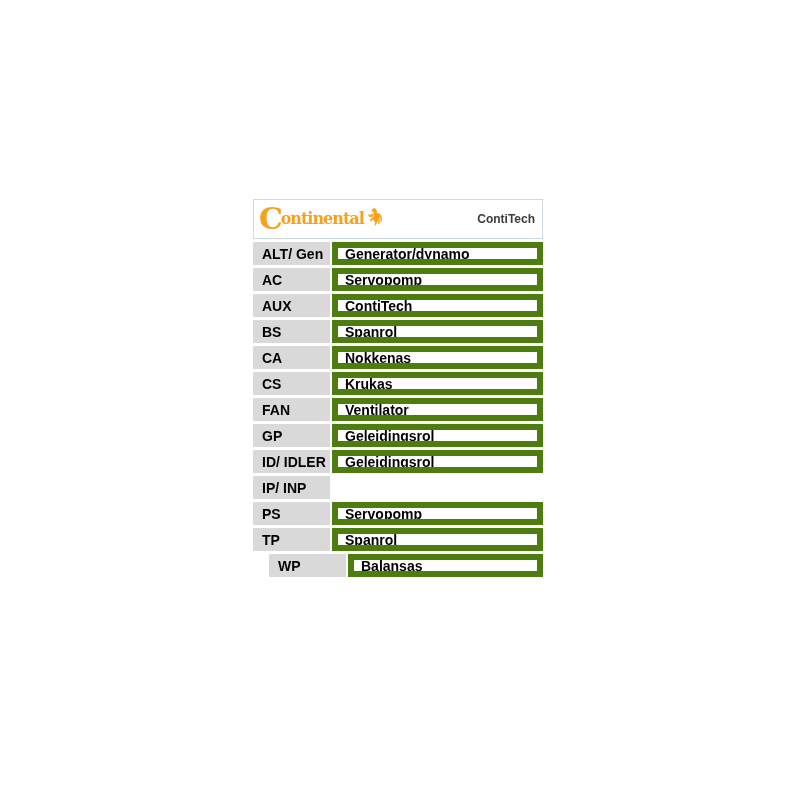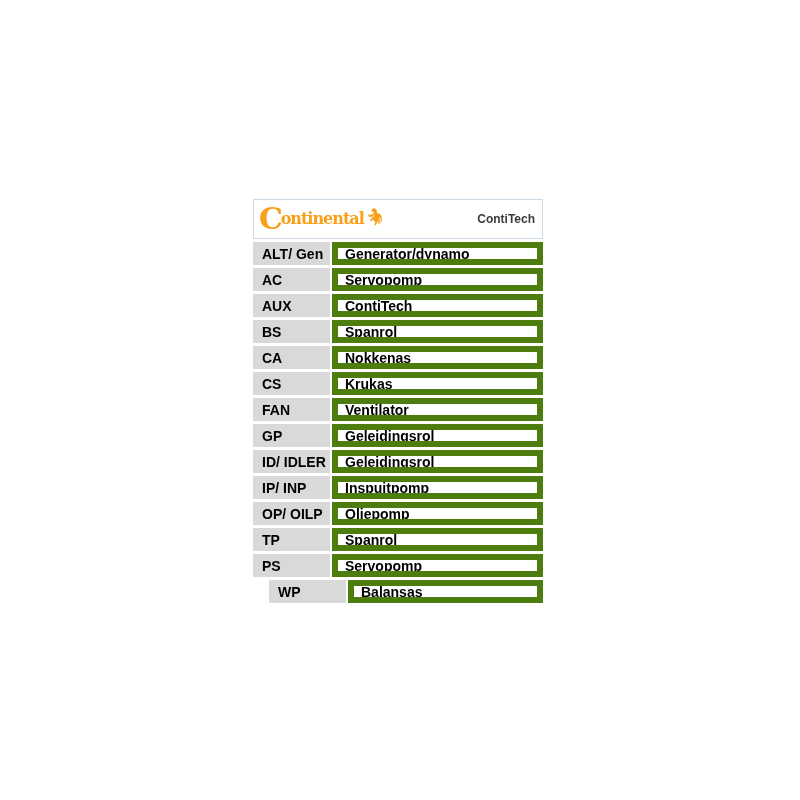--- a/index.html
+++ b/index.html
@@ -155,36 +155,31 @@
     <div class="cell meaning">Geleidingsrol</div>
   </div>
 
   <div class="row">
     <div class="cell abbr">ID/ IDLER</div>
     <div class="cell meaning">Geleidingsrol</div>
   </div>
 
   <div class="row">
     <div class="cell abbr">IP/ INP</div>
-    <div class="cell meaning">Inspuitpomp</div>
   </div>
 
+
   <div class="row">
-    <div class="cell abbr">OP/ OILP</div>
-    <div class="cell meaning">Oliepomp</div>
+    <div class="cell abbr">PS</div>
+    <div class="cell meaning">Servopomp</div>
   </div>
 
   <div class="row">
     <div class="cell abbr">TP</div>
     <div class="cell meaning">Spanrol</div>
-  </div>
-
-  <div class="row">
-    <div class="cell abbr">PS</div>
-    <div class="cell meaning">Servopomp</div>
   </div>
 
   <div class="row">
     <div class="cell abbr">WP</div>
     <div class="cell meaning">Balansas</div>
   </div>
 </div>
 
 </div>
 

